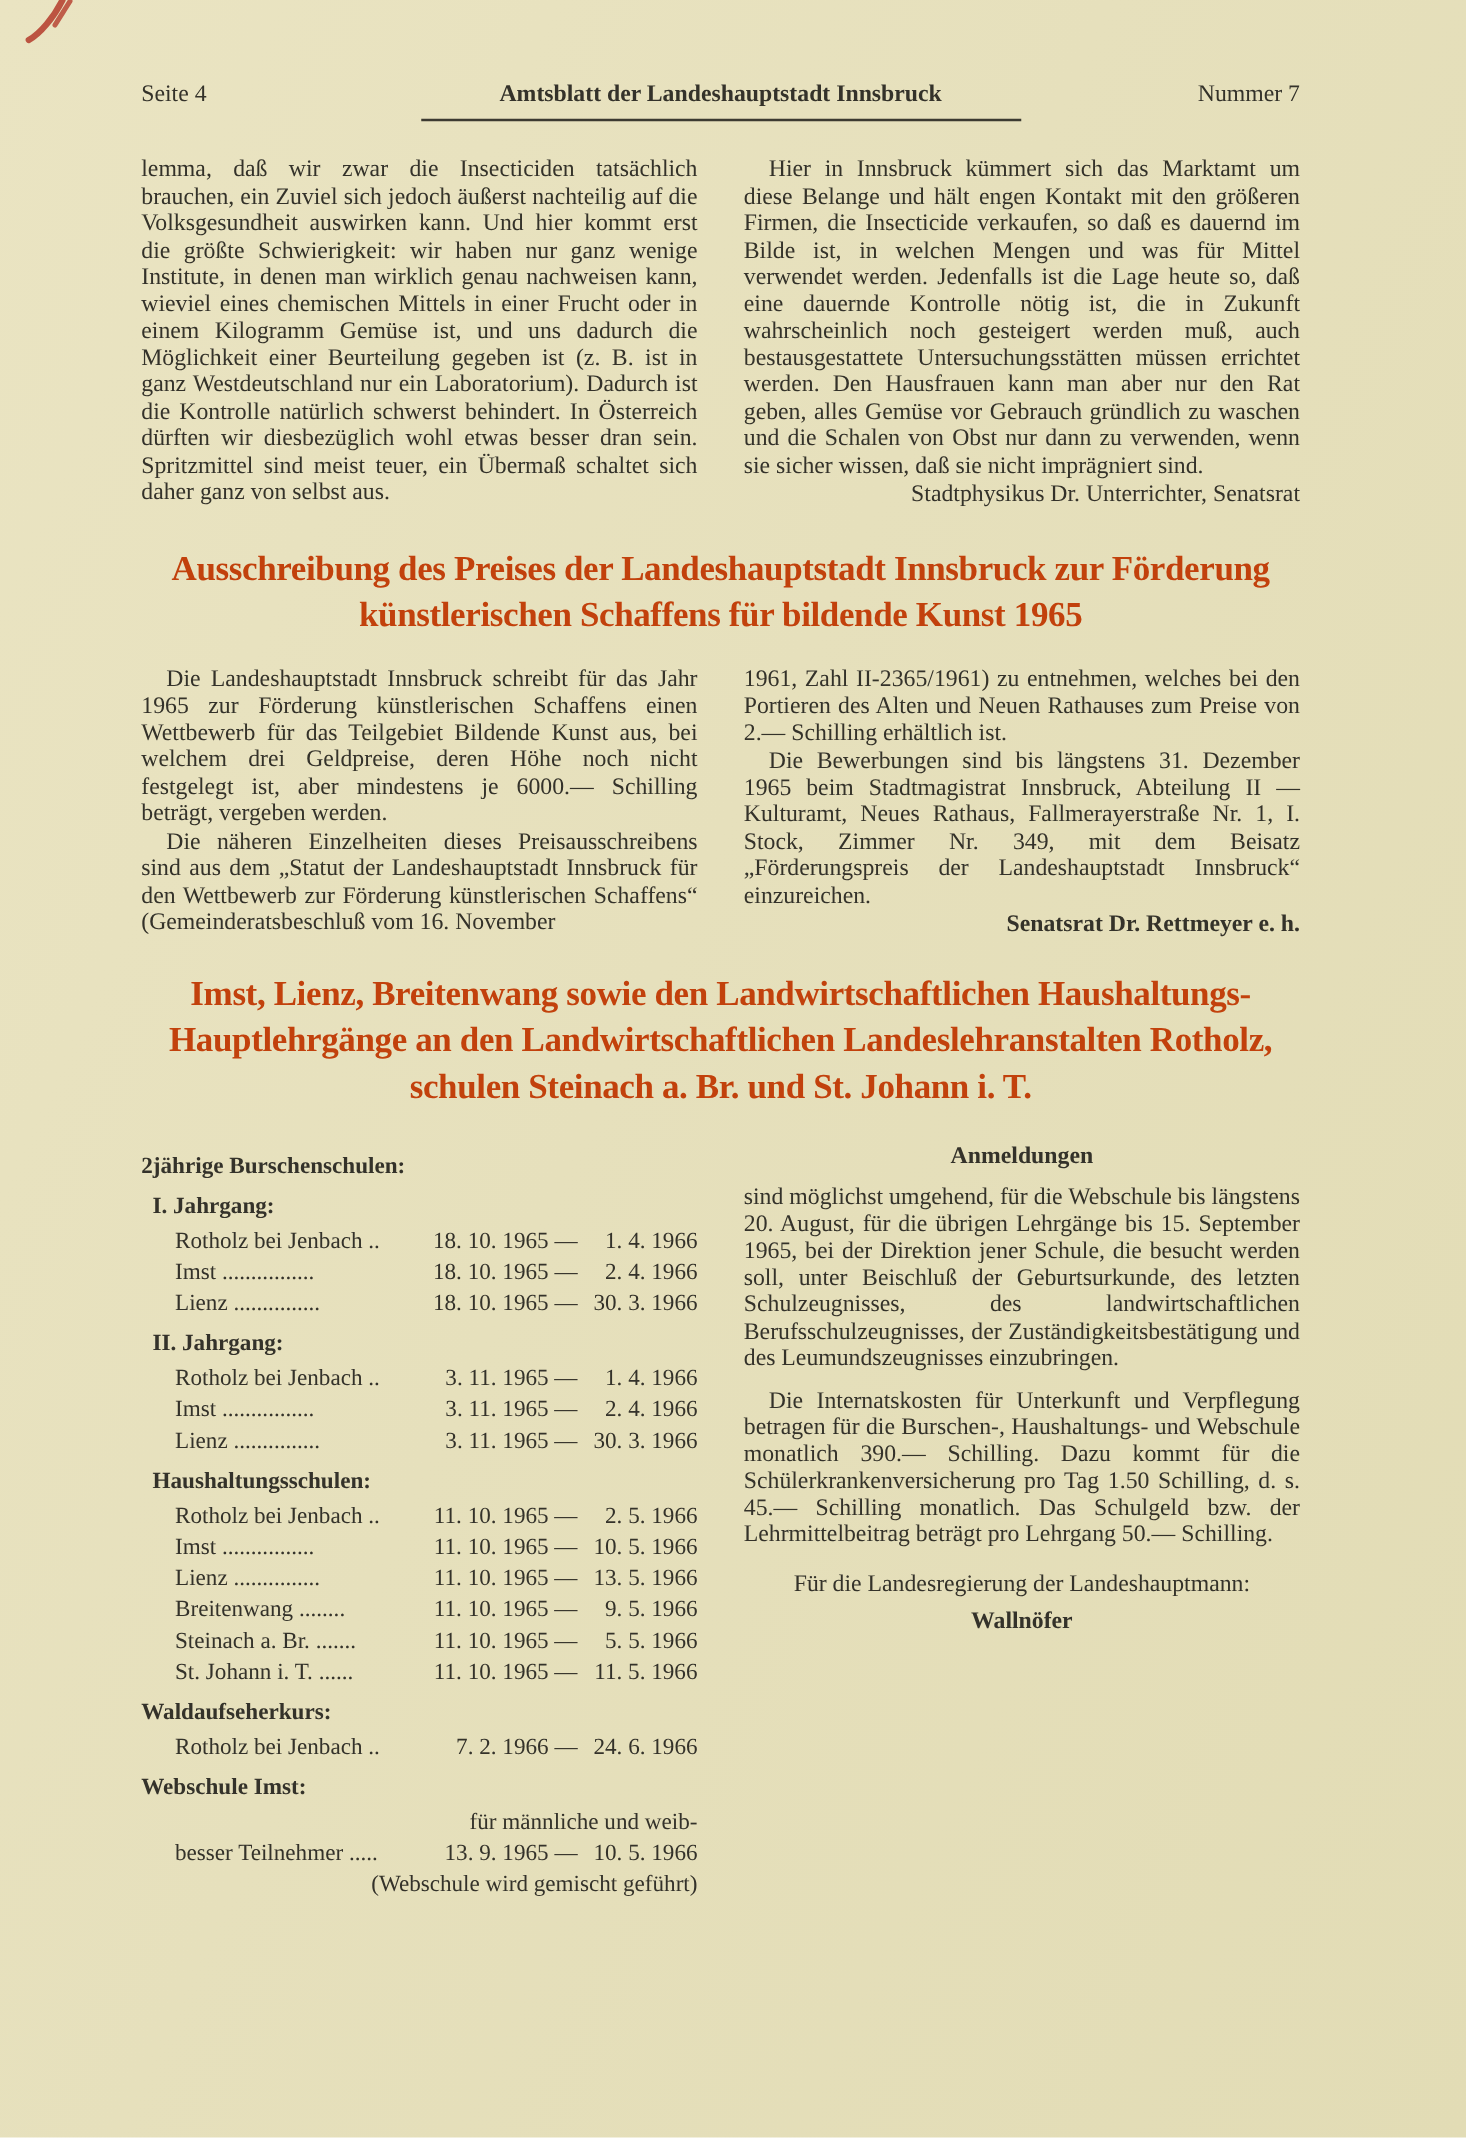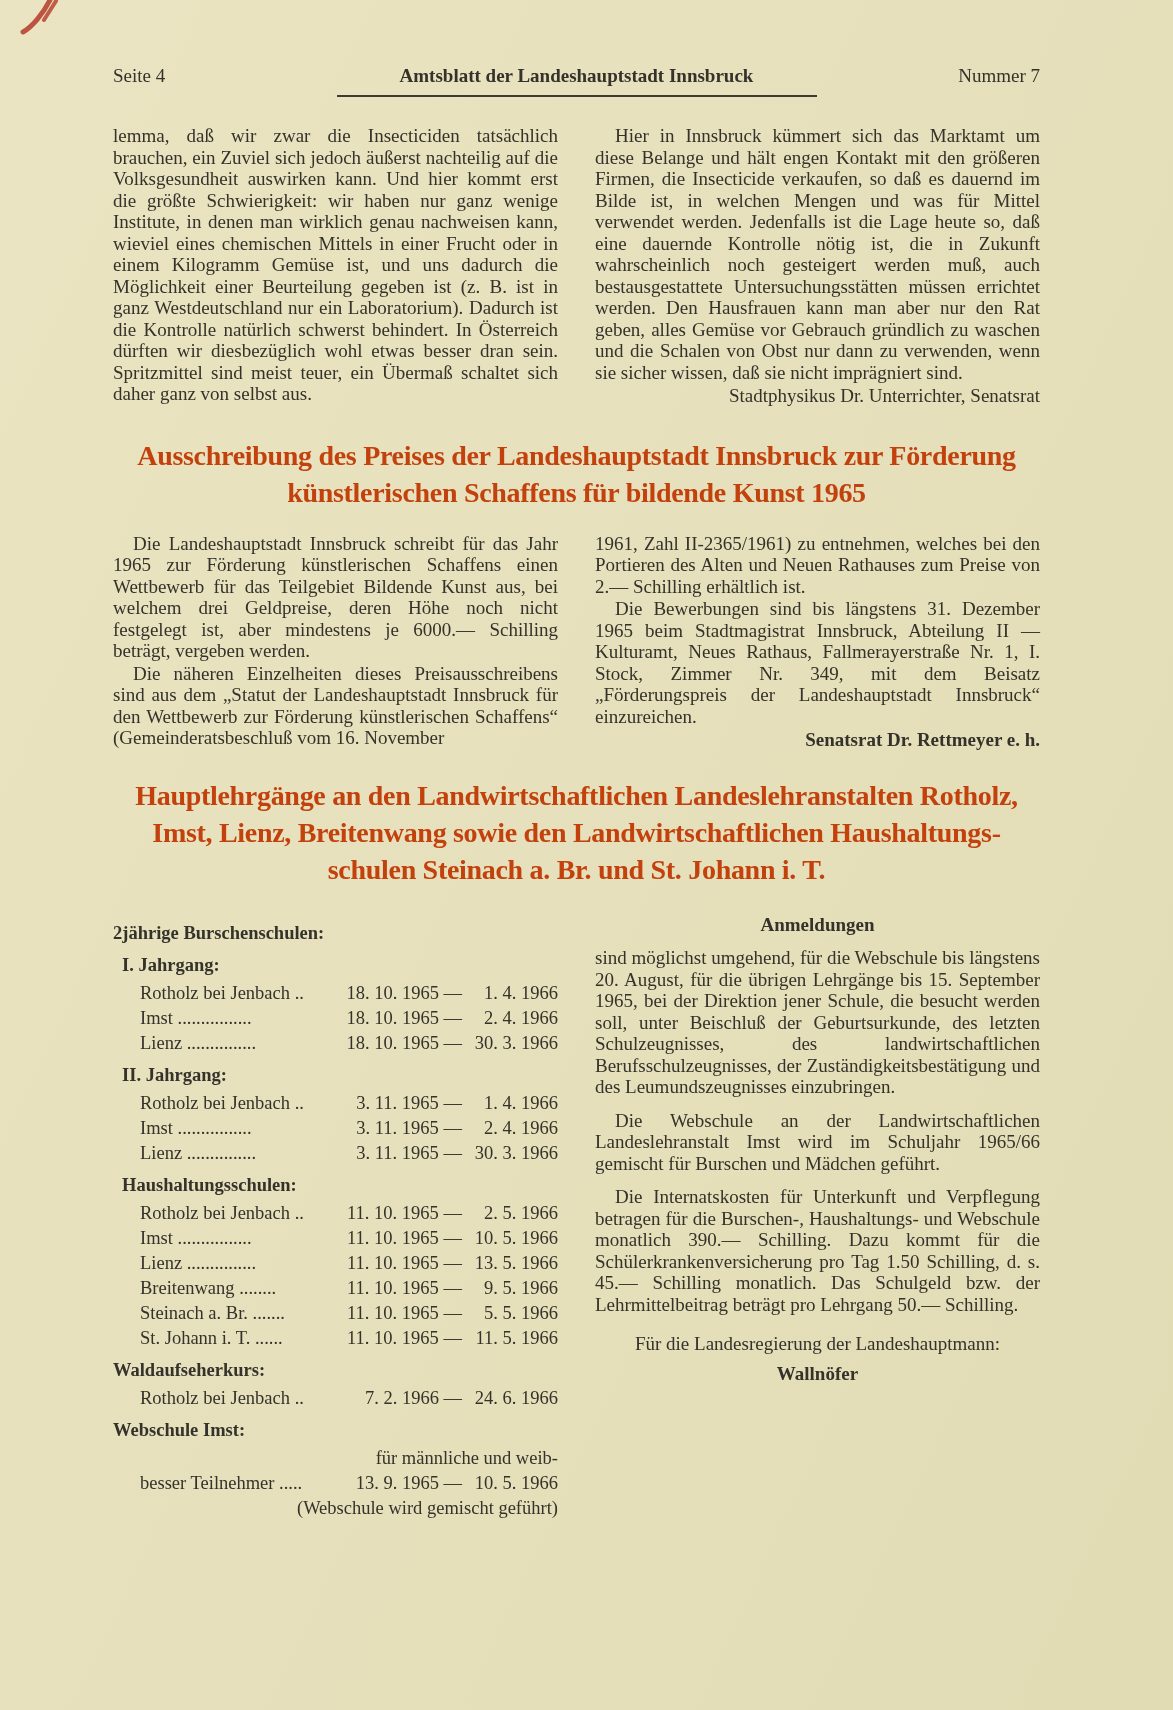--- a/index.html
+++ b/index.html
@@ -107,22 +107,22 @@
       <p class="ind">Die näheren Einzelheiten dieses Preisausschreibens sind aus dem „Statut der Landeshauptstadt Innsbruck für den Wettbewerb zur Förderung künstlerischen Schaffens“ (Gemeinderatsbeschluß vom 16. November</p>
     </div>
     <div class="col">
       <p>1961, Zahl II-2365/1961) zu entnehmen, welches bei den Portieren des Alten und Neuen Rathauses zum Preise von 2.— Schilling erhältlich ist.</p>
       <p class="ind">Die Bewerbungen sind bis längstens 31. Dezember 1965 beim Stadtmagistrat Innsbruck, Abteilung II — Kulturamt, Neues Rathaus, Fallmerayerstraße Nr. 1, I. Stock, Zimmer Nr. 349, mit dem Beisatz „Förderungspreis der Landeshauptstadt Innsbruck“ einzureichen.</p>
       <div class="sig-right sig-bold">Senatsrat Dr. Rettmeyer e. h.</div>
     </div>
   </div>
 
   <div class="big-heading heading-courses">
+    <div>Imst, Lienz, Breitenwang sowie den Landwirtschaftlichen Haushaltungs-</div>
     <div>Hauptlehrgänge an den Landwirtschaftlichen Landeslehranstalten Rotholz,</div>
-    <div>Imst, Lienz, Breitenwang sowie den Landwirtschaftlichen Haushaltungs-</div>
     <div>schulen Steinach a. Br. und St. Johann i. T.</div>
   </div>
 
   <div class="cols art3">
 
     <div class="col sched">
       <div class="sched-title ml0">2jährige Burschenschulen:</div>
 
       <div>
         <div class="sched-title ml8">I. Jahrgang:</div>
@@ -213,20 +213,19 @@
           <span class="start">13.  9. 1965 —</span>
           <span class="end">10. 5. 1966</span>
         </div>
         <div class="note">(Webschule wird gemischt geführt)</div>
       </div>
     </div>
 
     <div class="col">
       <div class="reg-heading">Anmeldungen</div>
       <p>sind möglichst umgehend, für die Webschule bis längstens 20. August, für die übrigen Lehrgänge bis 15. September 1965, bei der Direktion jener Schule, die besucht werden soll, unter Beischluß der Geburtsurkunde, des letzten Schulzeugnisses, des landwirtschaftlichen Berufsschulzeugnisses, der Zuständigkeitsbestätigung und des Leumundszeugnisses einzubringen.</p>
-      <p class="ind gap">Die Webschule an der Landwirtschaftlichen Landeslehranstalt Imst wird im Schuljahr 1965/66 gemischt für Burschen und Mädchen geführt.</p>
       <p class="ind gap">Die Internatskosten für Unterkunft und Verpflegung betragen für die Burschen-, Haushaltungs- und Webschule monatlich 390.— Schilling. Dazu kommt für die Schülerkrankenversicherung pro Tag 1.50 Schilling, d. s. 45.— Schilling monatlich. Das Schulgeld bzw. der Lehrmittelbeitrag beträgt pro Lehrgang 50.— Schilling.</p>
       <p class="closing">Für die Landesregierung der Landeshauptmann:</p>
       <div class="sig-center">Wallnöfer</div>
     </div>
 
   </div>
 </div>
 
 </body></html>

